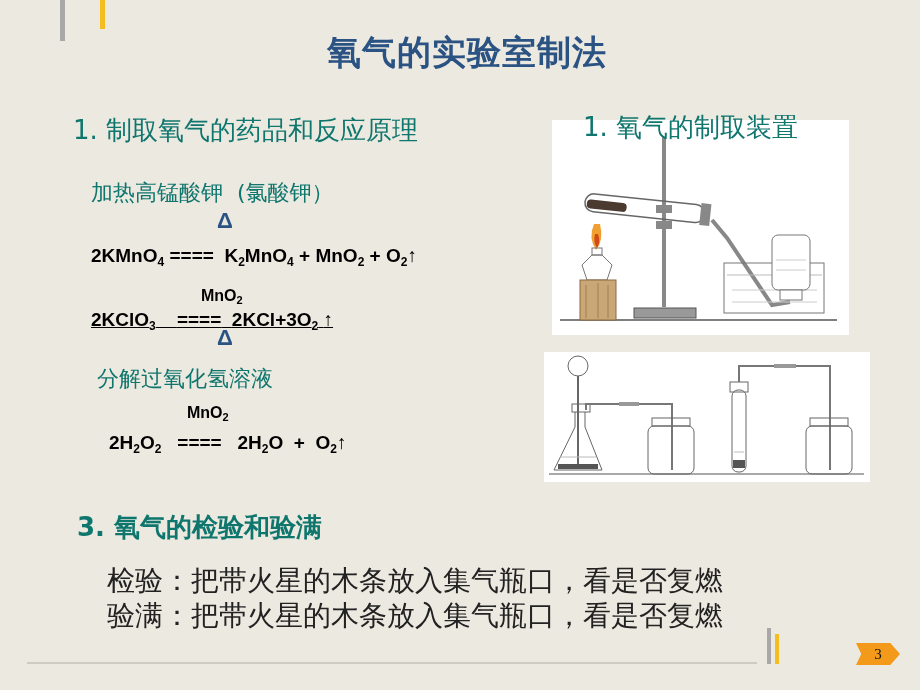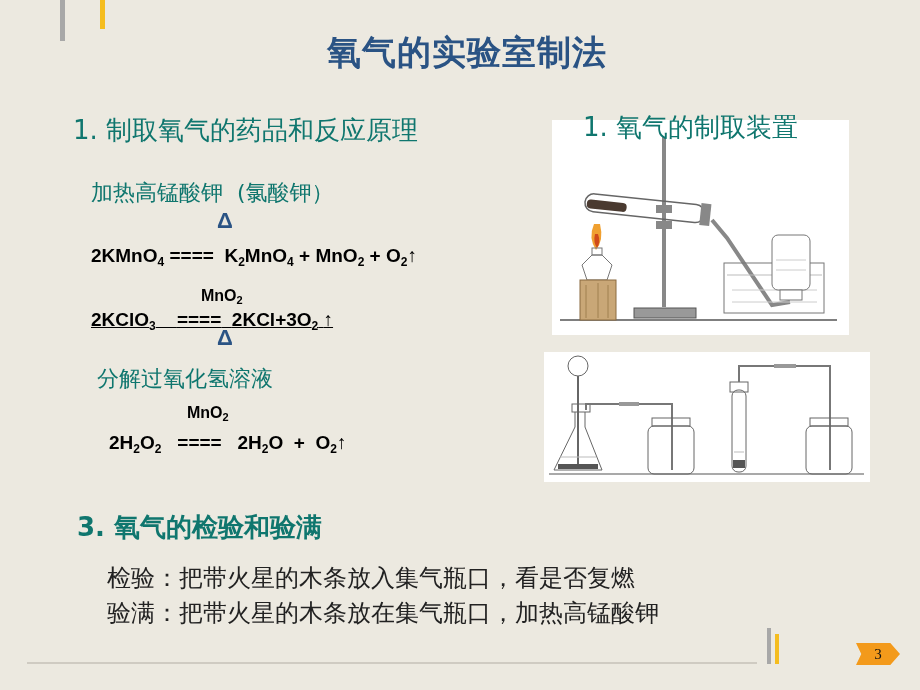--- a/index.html
+++ b/index.html
@@ -16,21 +16,21 @@
     left:0; width:880px; top:30px; text-align:center;
     font-size:34px; font-weight:bold; color:#2a5384; letter-spacing:1px;
   }
   .h1 { font-size:26px; color:#0f766e; }
   .eq { font-family:"Liberation Sans",sans-serif; font-weight:bold; font-size:19px; white-space:nowrap;text-align:right; }
   .eq sub { font-size:12px; vertical-align:-4px; line-height:0; }
   .cn-small { font-size:22px; color:#0f766e; }
   .delta { color:#2a5384; font-family:"Liberation Sans",sans-serif; font-weight:bold; font-size:22px; }
   .cat { font-family:Liberation Sans, sans-serif; font-weight:bold; font-size:16px; }
   .cat sub { font-size:11px; vertical-align:-3px; line-height:0; }
-  .body-line { font-family:"DejaVu Serif","Liberation Serif",serif; font-size:24px; color:#222; white-space:nowrap; }
+  .body-line { font-family:"DejaVu Serif","Liberation Serif",serif; font-size:28px; color:#222; white-space:nowrap; }
   .img-panel { background:#fff; }
   .page-badge {
     left:829px; top:643px; width:44px; height:22px;
     background:#f39a1b;
     clip-path:polygon(0 0, 78% 0, 100% 50%, 78% 100%, 0 100%, 12% 50%);
     text-align:center; font-family:"Liberation Serif",serif; font-size:15px; line-height:22px; color:#111;
   }
 </style>
 </head>
 <body>
@@ -146,19 +146,19 @@
     <polyline points="195,30 195,14 286,14 286,118" fill="none" stroke="#777" stroke-width="2"></polyline>
     <rect x="230" y="12" width="22" height="4" fill="#999"></rect>
 
     <rect x="266" y="66" width="38" height="8" fill="none" stroke="#666"></rect>
     <rect x="262" y="74" width="46" height="48" rx="6" fill="none" stroke="#666"></rect>
   </svg>
 </div>
 
 <div class="abs h1" style="left:50px;top:510px;font-weight:bold;">3. 氧气的检验和验满</div>
 <div class="abs body-line" style="left:80px;top:562px;">检验：把带火星的木条放入集气瓶口，看是否复燃</div>
-<div class="abs body-line" style="left:80px;top:597px;">验满：把带火星的木条放在集气瓶口，加热高锰酸钾</div>
+<div class="abs body-line" style="left:80px;top:597px;">验满：把带火星的木条放入集气瓶口，看是否复燃</div>
 
 <div class="abs" style="left:0;top:662px;width:730px;height:2px;background:#cfcbc2;"></div>
 <div class="abs bar-gray" style="left:740px;top:628px;width:4px;height:36px;"></div>
 <div class="abs bar-yellow" style="left:748px;top:634px;width:4px;height:30px;"></div>
 
 <div class="abs page-badge">3</div>
 
 </body></html>

